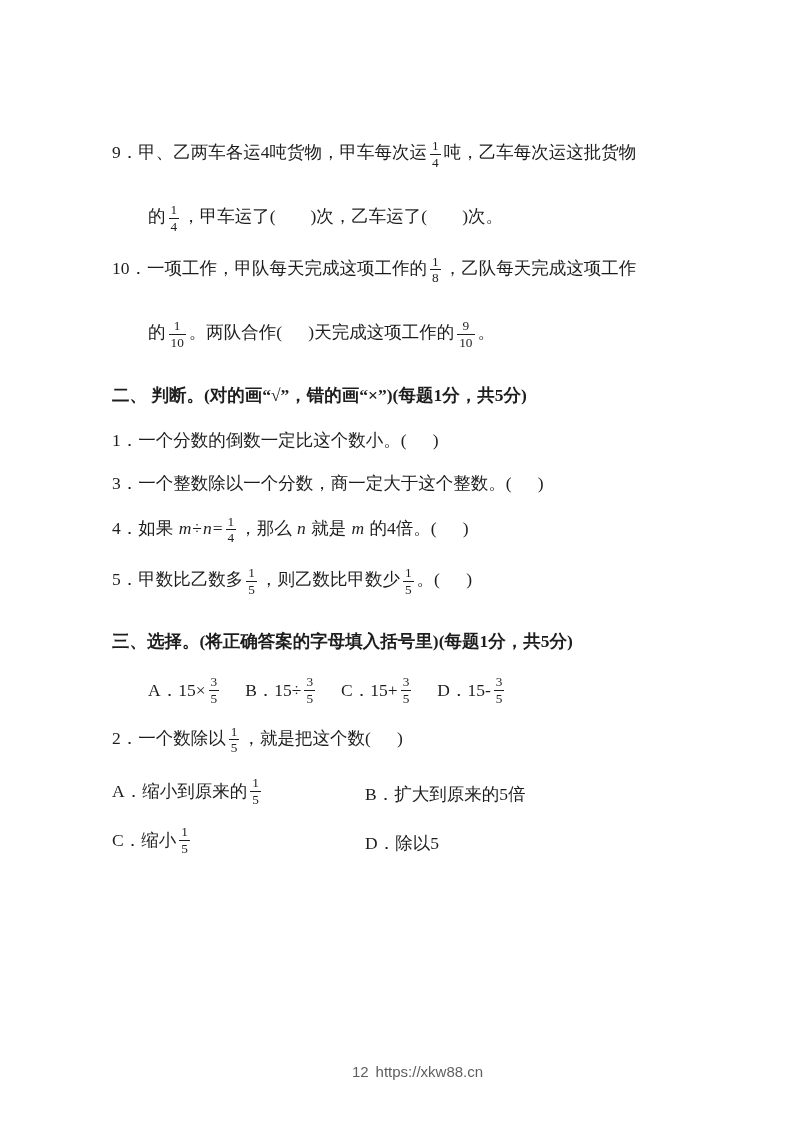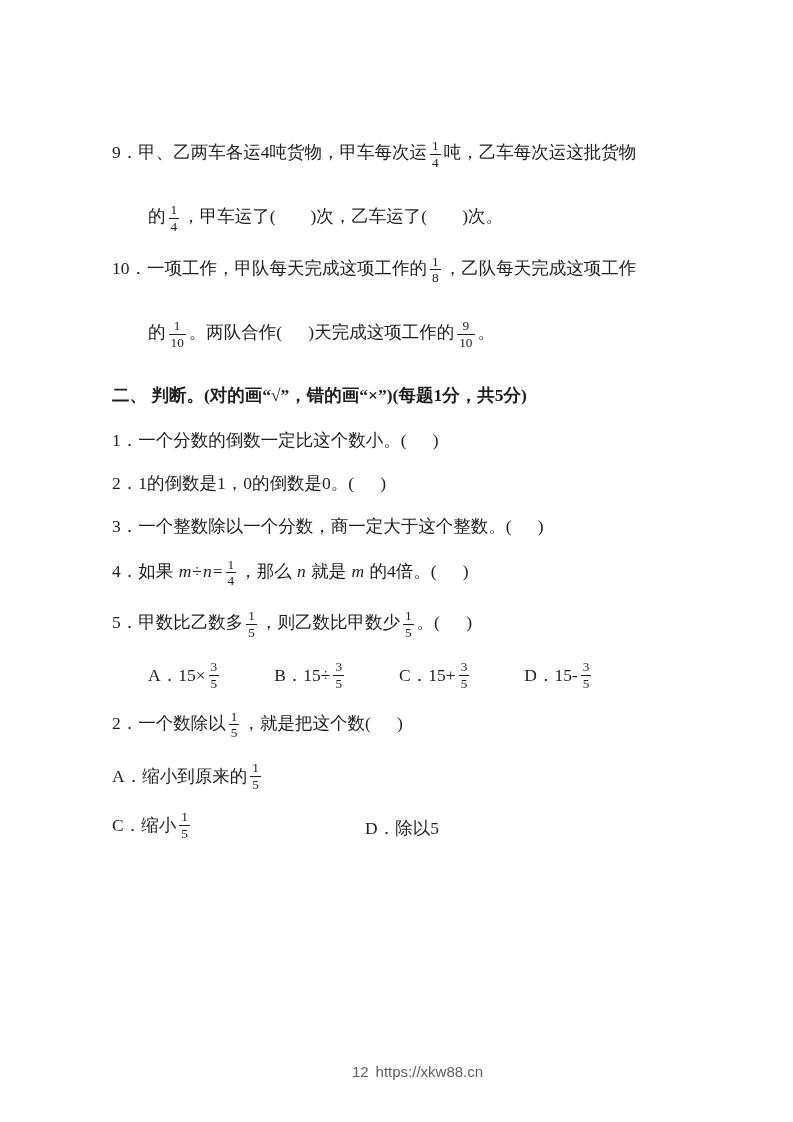--- a/index.html
+++ b/index.html
@@ -29,21 +29,21 @@
   .line.header {
     font-weight:bold;
     margin-top:32px;
     margin-bottom:19px;
   }
   .line.indent { padding-left:36px;margin-top:32px; }
   .line.options {
     padding-left:36px;
     display:flex;
     align-items:flex-start;
-    gap:52px;
+    gap:23px;
   }
   .line.cols2 {
     display:flex;
     align-items:flex-end;
   }
   .line.cols2 .col:first-child { width:253px; }
   .col { display:inline-flex; align-items:center; }
   .frac {
     display:inline-flex;
     flex-direction:column;
@@ -93,33 +93,33 @@
         </span>，乙队每天完成这项工作</div>
       <div class="line indent tall">的<span class="frac">
           <span class="num">1</span>
           <span class="den">10</span>
         </span>。两队合作(&nbsp;&nbsp;&nbsp;&nbsp;&nbsp;&nbsp;)天完成这项工作的<span class="frac">
           <span class="num">9</span>
           <span class="den">10</span>
         </span>。</div>
       <div class="line header">二、 判断。(对的画“√”，错的画“×”)(每题1分，共5分)</div>
       <div class="line">1．一个分数的倒数一定比这个数小。(&nbsp;&nbsp;&nbsp;&nbsp;&nbsp;&nbsp;)</div>
-      <div class="line">2．1的倒数是1，0的倒数是0。(&nbsp;&nbsp;&nbsp;&nbsp;&nbsp;&nbsp;)</div>
       <div class="line">3．一个整数除以一个分数，商一定大于这个整数。(&nbsp;&nbsp;&nbsp;&nbsp;&nbsp;&nbsp;)</div>
       <div class="line tall">4．如果 <i>m</i>÷<i>n</i>=<span class="frac">
           <span class="num">1</span>
           <span class="den">4</span>
         </span>，那么 <i>n</i> 就是 <i>m</i> 的4倍。(&nbsp;&nbsp;&nbsp;&nbsp;&nbsp;&nbsp;)</div>
       <div class="line tall">5．甲数比乙数多<span class="frac">
           <span class="num">1</span>
           <span class="den">5</span>
         </span>，则乙数比甲数少<span class="frac">
           <span class="num">1</span>
           <span class="den">5</span>
         </span>。(&nbsp;&nbsp;&nbsp;&nbsp;&nbsp;&nbsp;)</div>
+      <div class="line header">三、选择。(将正确答案的字母填入括号里)(每题1分，共5分)</div>
       <div class="line options">
         <span class="col">A．15×<span class="frac">
             <span class="num">3</span>
             <span class="den">5</span>
           </span></span>
         <span class="col">B．15÷<span class="frac">
             <span class="num">3</span>
             <span class="den">5</span>
           </span></span>
         <span class="col">C．15+<span class="frac">
@@ -133,20 +133,21 @@
       </div>
       <div class="line tall">2．一个数除以<span class="frac">
           <span class="num">1</span>
           <span class="den">5</span>
         </span>，就是把这个数(&nbsp;&nbsp;&nbsp;&nbsp;&nbsp;&nbsp;)</div>
       <div class="line cols2">
         <span class="col">A．缩小到原来的<span class="frac">
             <span class="num">1</span>
             <span class="den">5</span>
           </span></span>
+        <span class="col">B．扩大到原来的5倍</span>
       </div>
       <div class="line cols2">
         <span class="col">C．缩小<span class="frac">
             <span class="num">1</span>
             <span class="den">5</span>
           </span></span>
         <span class="col">D．除以5</span>
       </div>
     </div>
   <div class="footer">

